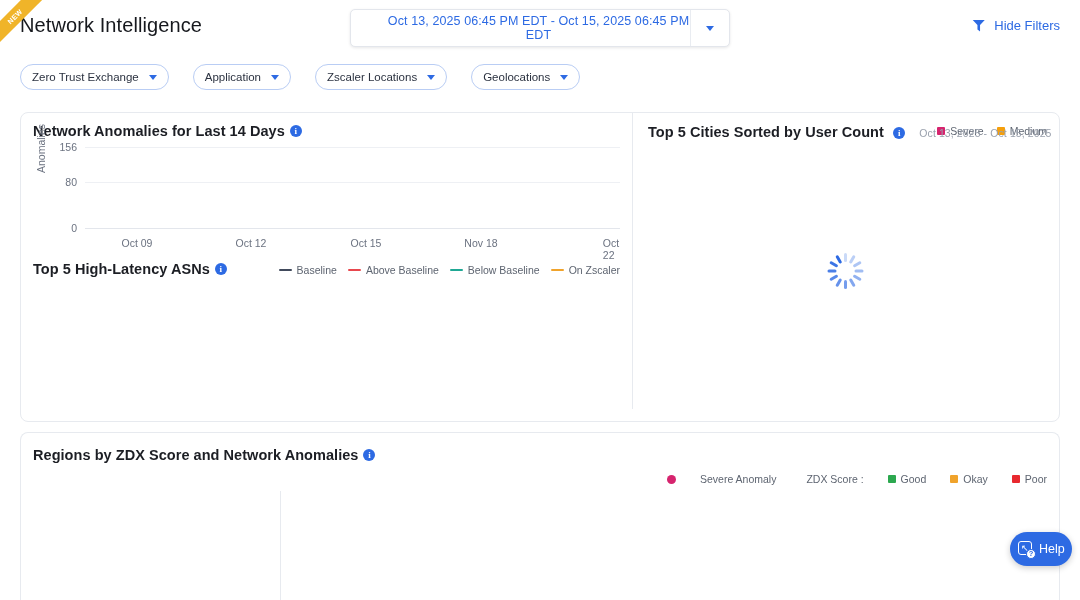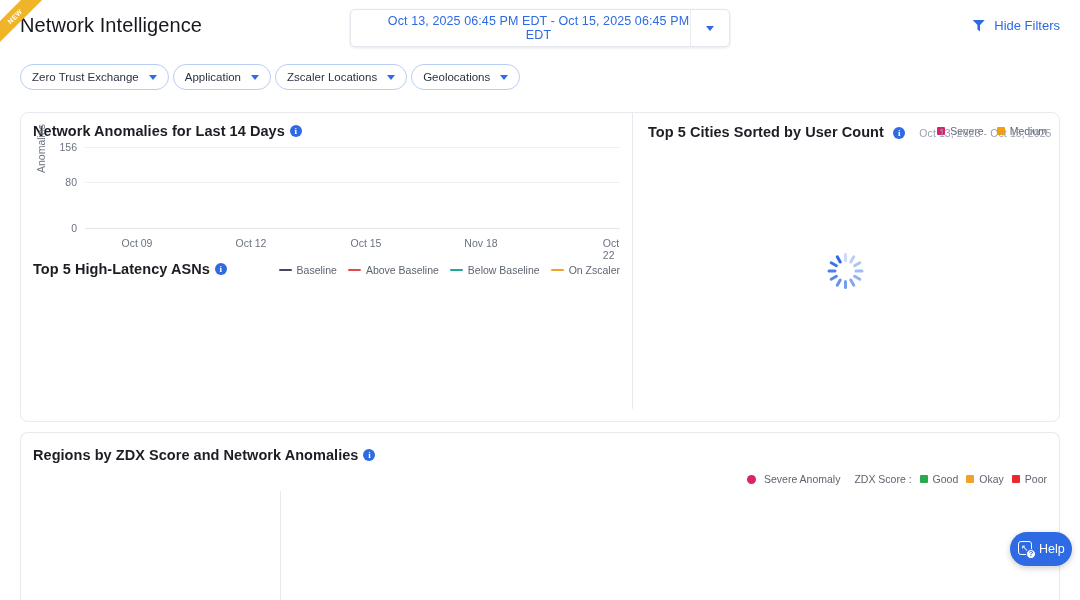--- a/index.html
+++ b/index.html
@@ -74,21 +74,21 @@
   }
   .funnel {
     width: 13px; height: 12px;
     background: #2d6ae3;
     clip-path: polygon(0 0, 100% 0, 60% 46%, 60% 100%, 40% 84%, 40% 46%);
   }
 
   
   .chips {
     position: absolute; top: 64px; left: 20px;
-    display: flex; gap: 4px;
+    display: flex; gap: 24px;
   }
   .chip {
     height: 26px;
     border: 1px solid #b9cdf4;
     border-radius: 13px;
     background: #ffffff;
     display: flex; align-items: center;
     padding: 0 11px;
     gap: 10px;
     cursor: pointer;
@@ -188,21 +188,21 @@
     position: absolute; left: 17.5px; top: 1px;
     width: 3px; height: 9px; border-radius: 2px;
     background: #2d6ae3;
     transform-origin: 1.5px 18px;
   }
 
   
   .zdx-head { position: absolute; left: 12px; top: 14px; display: flex; align-items: center; }
   .zdx-legend {
     position: absolute; right: 12px; top: 40px;
-    display: flex; align-items: center; gap: 8px;
+    display: flex; align-items: center; gap: 24px;
   }
   .lg-dot { width: 9px; height: 9px; border-radius: 50%; }
   .zdx-score-label { font-size: 10.5px; color: #5d6470; margin-left: 6px; }
 
   
   .help-btn {
     position: absolute; left: 1010px; top: 532px;
     width: 62px; height: 34px;
     background: #2d6ae3; border-radius: 17px;
     display: flex; align-items: center; gap: 4px;

